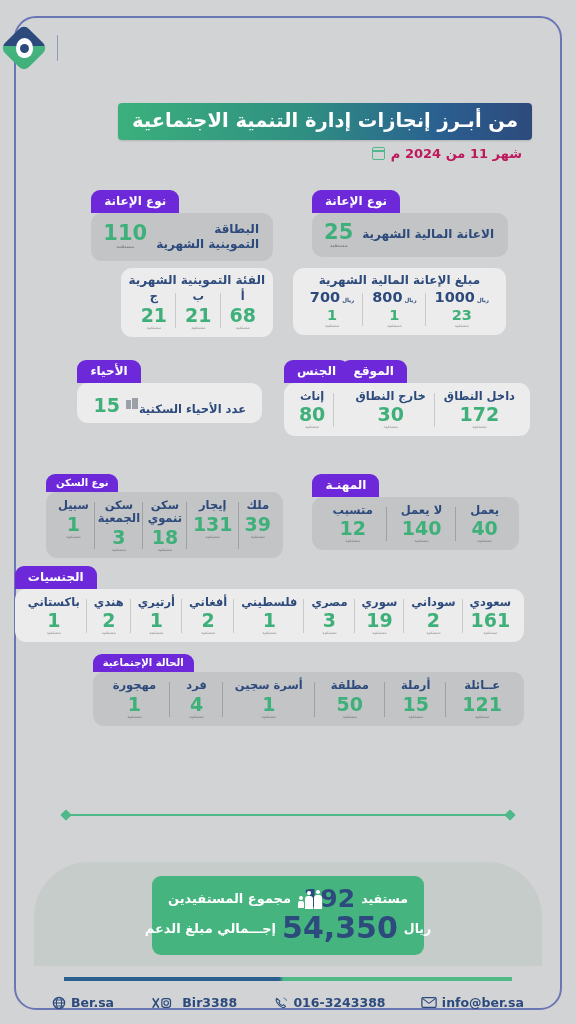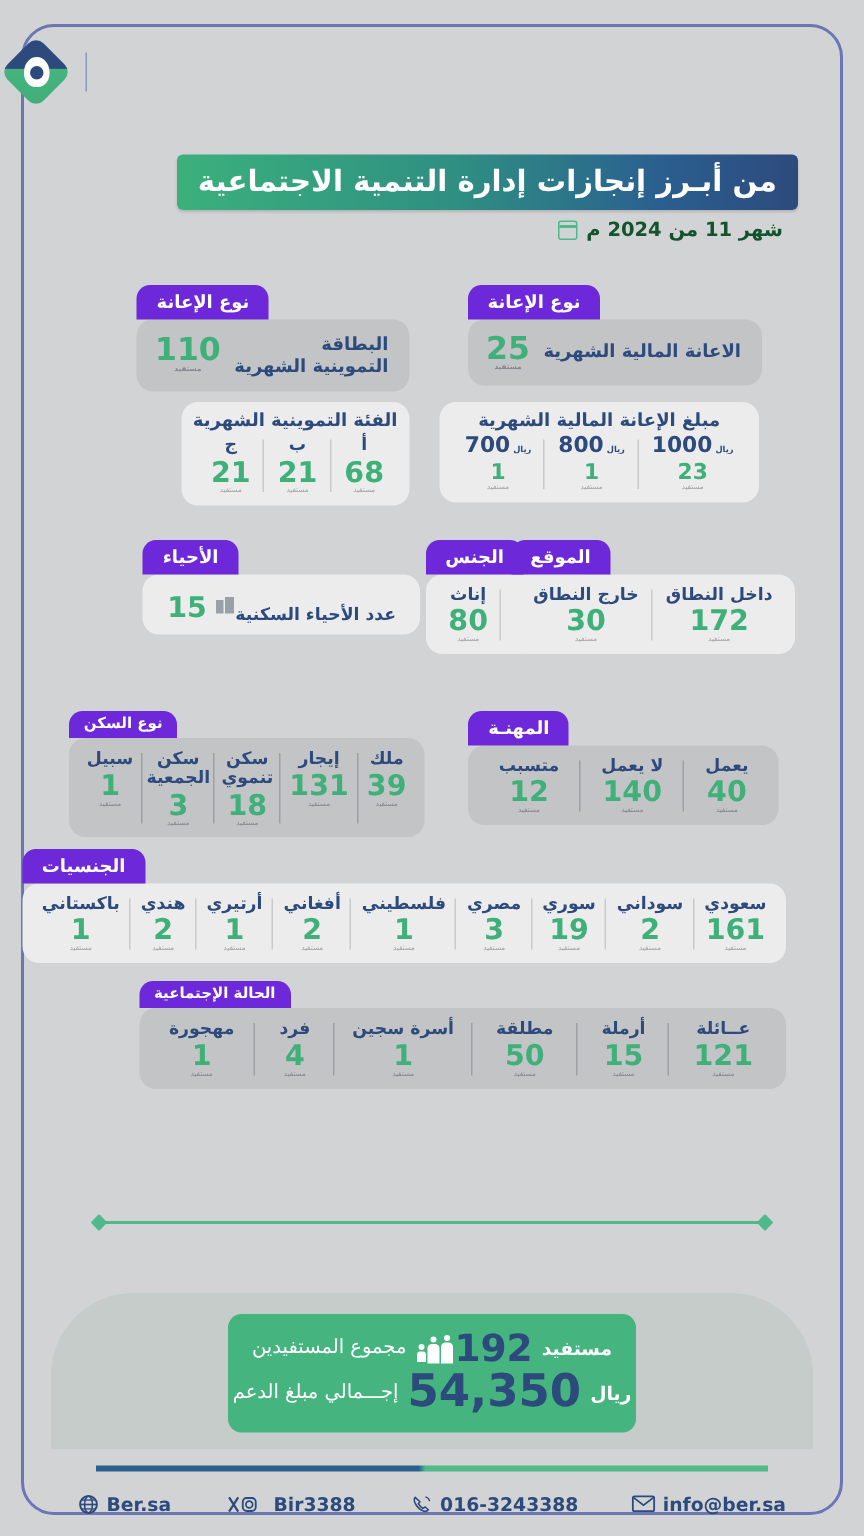--- a/index.html
+++ b/index.html
@@ -115,21 +115,21 @@
   .date-row {
     position: absolute;
     top: 146px;
     right: 54px;
     display: flex;
     flex-direction: row-reverse;
     align-items: center;
     gap: 6px;
     font-size: 13px;
     font-weight: bold;
-    color: #14532d;
+    color: #be185d;
     white-space: nowrap;
   }
   .cal-icon {
     width: 13px; height: 13px;
     border: 1.6px solid #4fb98a;
     border-radius: 2px;
     position: relative;
     flex: 0 0 auto;
   }
   .cal-icon::before {
@@ -263,21 +263,21 @@
 
   
   .sec { position: absolute; display: flex; flex-direction: column; }
   .sec.right-al { align-items: flex-end; }
 
   
   #sec-aid-card      { top: 190px; right: 303px; }
   #sec-aid-cash     { top: 190px; right: 68px; }
   #sec-cat-monthly  { top: 268px; right: 303px; }
   #sec-amount       { top: 268px; right: 70px; }
-  #sec-district     { top: 360px; right: 296px; }
+  #sec-district     { top: 360px; right: 314px; }
   #sec-gender       { top: 360px; right: 178px; }
   #sec-location     { top: 360px; right: 46px; }
   #sec-housing      { top: 474px; right: 293px; }
   #sec-job          { top: 474px; right: 57px; }
   #sec-nationality  { top: 566px; right: 52px; }
   #sec-social       { top: 654px; right: 52px; }
 
   
   .bldg-icon {
     display: inline-block;
@@ -344,21 +344,21 @@
   }
   .sum-line {
     display: flex;
     flex-direction: row-reverse;
     align-items: center;
     justify-content: center;
     gap: 6px;
     white-space: nowrap;
   }
   .sum-line + .sum-line { margin-top: 2px; }
-  .sum-label { font-size: 13px; font-weight: normal; color: #ffffff; text-align: right; }
+  .sum-label { font-size: 13px; font-weight: bold; color: #ffffff; text-align: right; }
   .sum-num {
     font-size: 25px;
     font-weight: bold;
     color: #2d4a7c;
     line-height: 1;
   }
   .sum-suffix { font-size: 12.5px; font-weight: bold; color: #ffffff; }
 
   .people-icon { display: inline-block; width: 26px; height: 20px; position: relative; }
   .people-icon i { position: absolute; background: #ffffff; display: block; }

